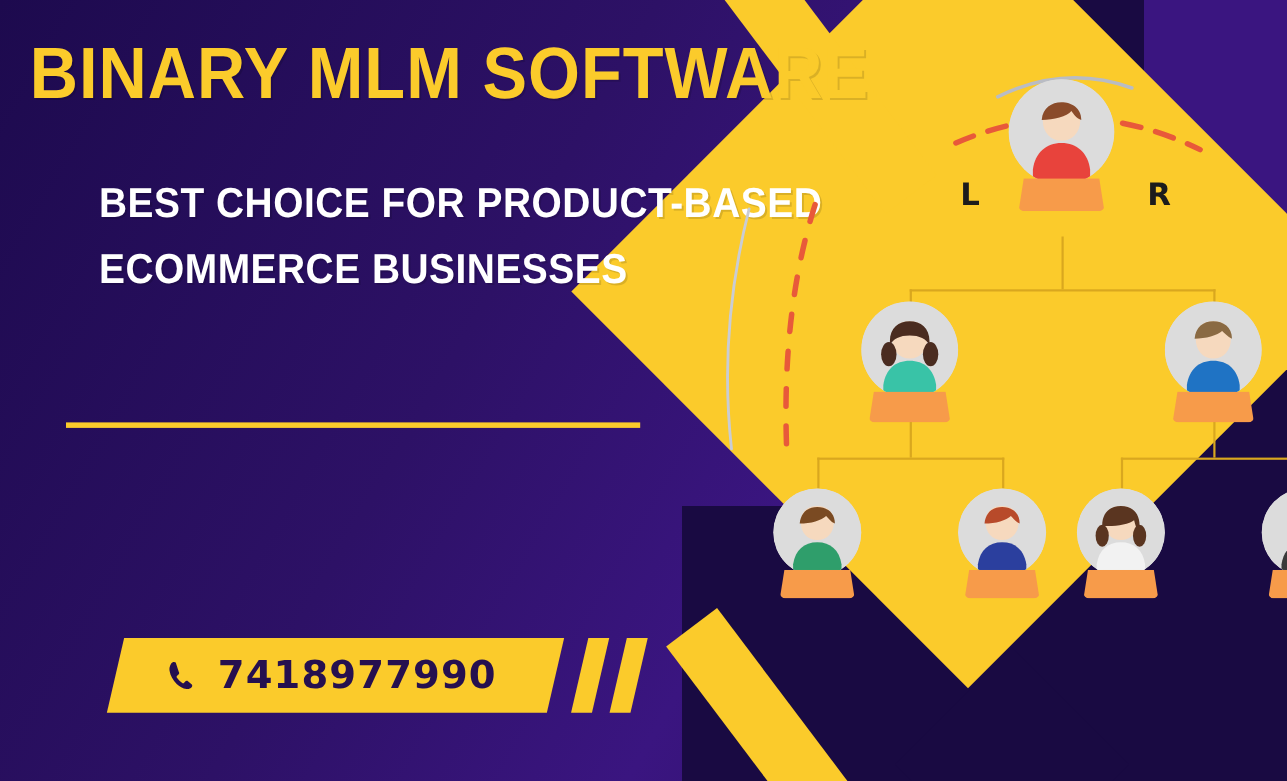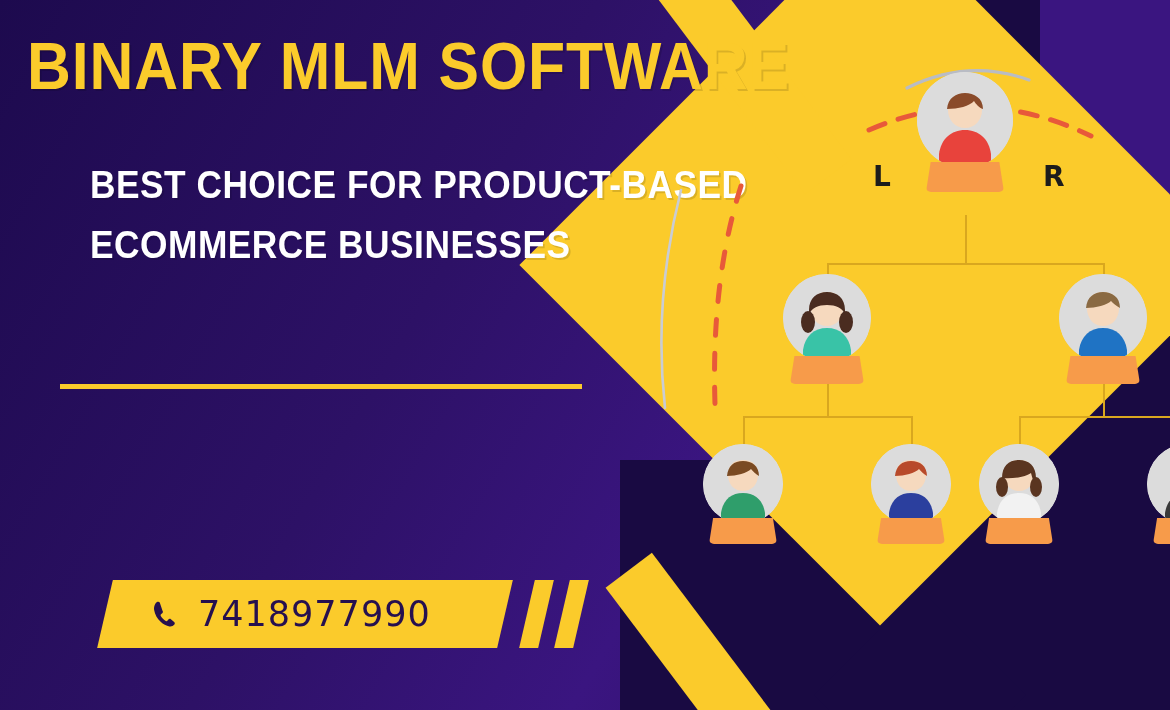--- a/index.html
+++ b/index.html
@@ -85,21 +85,21 @@
     transform:skewX(-13deg);
   }
   .cta-inner{
     position:absolute;left:120px;top:580px;width:400px;height:68px;
     display:flex;align-items:center;gap:18px;
     padding-left:30px;
     box-sizing:border-box;
   }
   .phone-icon{width:30px;height:32px;display:block;}
   .phone-num{
-    font-size:35px;font-weight:normal;color:#26104f;letter-spacing:1px;
+    font-size:35px;font-weight:bold;color:#26104f;letter-spacing:1px;
     font-family:"DejaVu Sans", sans-serif;
   }
   .slash{
     position:absolute;top:580px;width:19px;height:68px;
     background:#fbcb2b;transform:skewX(-13deg);
   }
   .slash.s1{left:527px;}
   .slash.s2{left:562px;}
   
   .tree{position:absolute;left:625px;top:0;width:545px;height:710px;}

